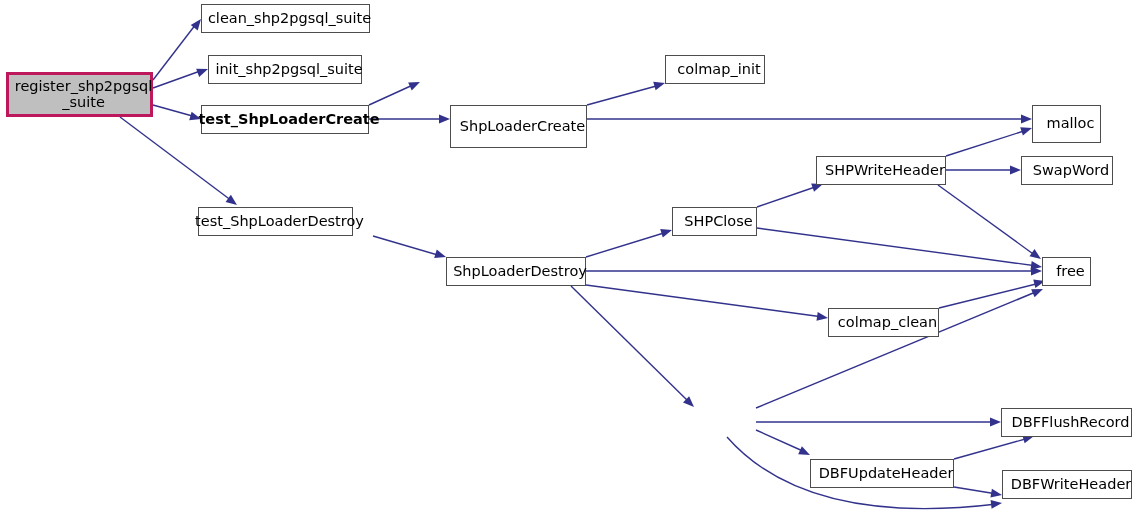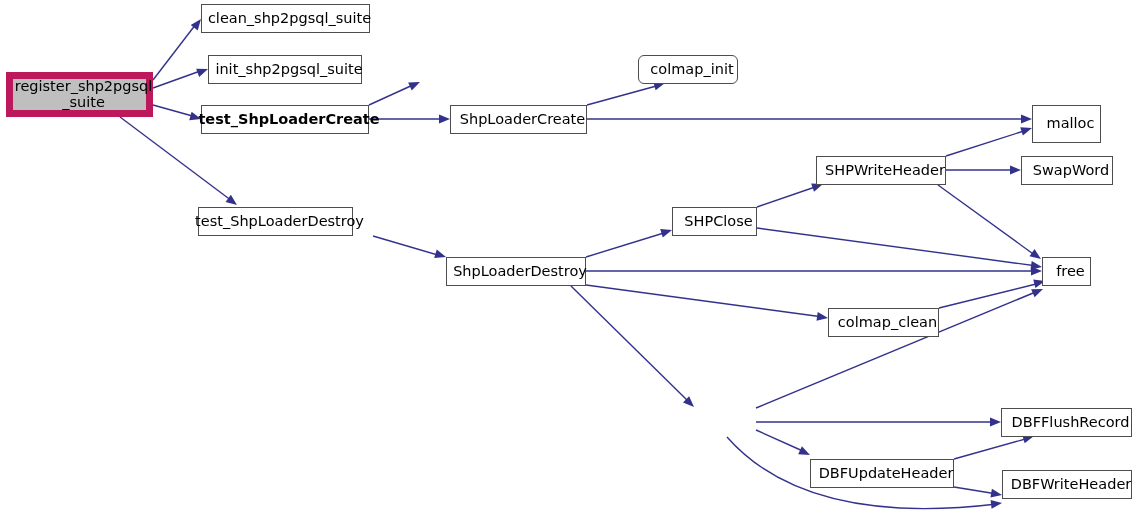--- a/index.html
+++ b/index.html
@@ -3,21 +3,21 @@
 <meta charset="utf-8">
 <title>Call graph</title>
 <style>
   html,body{margin:0;padding:0;background:#ffffff;}
   body{font-family:"DejaVu Sans","Liberation Sans",sans-serif;}
   #graph{position:relative;width:1137px;height:523px;background:#ffffff;overflow:hidden;}
   #edges{position:absolute;left:0;top:0;width:1137px;height:523px;}
   .node{position:absolute;box-sizing:border-box;border:1px solid #4d4d4d;background:#ffffff;
         display:flex;align-items:center;justify-content:center;text-align:center;
         font-size:14.5px;color:#000000;line-height:1.08;white-space:pre-line;letter-spacing:0px;padding-left:8px;}
-  .node.root{background:#bfbfbf;border:7px solid #be185d;}
+  .node.root{background:#bfbfbf;border:3px solid #be185d;}
 </style>
 </head>
 <body>
 
 <div id="graph">
   <svg id="edges" viewBox="0 0 1137 523" xmlns="http://www.w3.org/2000/svg">
       <path d="M153,80 L196,24" fill="none" stroke="#32328c" stroke-width="1.4"></path>
       <polygon points="0,-4.4 11,0 0,4.4" transform="translate(201,19) rotate(-52) translate(-11,0)" fill="#32328c"></polygon>
       <path d="M153,88 L203,70" fill="none" stroke="#32328c" stroke-width="1.4"></path>
       <polygon points="0,-4.4 11,0 0,4.4" transform="translate(208,69) rotate(-20) translate(-11,0)" fill="#32328c"></polygon>
@@ -66,22 +66,22 @@
       <path d="M954,459 L1029,438" fill="none" stroke="#32328c" stroke-width="1.4"></path>
       <polygon points="0,-4.4 11,0 0,4.4" transform="translate(1034,436) rotate(-16) translate(-11,0)" fill="#32328c"></polygon>
       <path d="M954,487 L997,494" fill="none" stroke="#32328c" stroke-width="1.4"></path>
       <polygon points="0,-4.4 11,0 0,4.4" transform="translate(1002,495) rotate(10) translate(-11,0)" fill="#32328c"></polygon>
     </svg>
 <div class="node root" style="left: 6px; top: 72px; width: 147px; height: 45px;">register_shp2pgsql
 _suite</div>
     <div class="node" style="left: 201px; top: 4px; width: 169px; height: 29px;">clean_shp2pgsql_suite</div>
     <div class="node" style="left: 208px; top: 55px; width: 154px; height: 29px;">init_shp2pgsql_suite</div>
     <div class="node" style="left: 201px; top: 105px; width: 168px; height: 29px; font-weight: bold;">test_ShpLoaderCreate</div>
-    <div class="node" style="left: 450px; top: 105px; width: 137px; height: 29px;">ShpLoaderCreate</div>
-    <div class="node" style="left: 638px; top: 55px; width: 100px; height: 29px; border-radius: 6px;">colmap_init</div>
+    <div class="node" style="left: 450px; top: 105px; width: 137px; height: 43px;">ShpLoaderCreate</div>
+    <div class="node" style="left: 665px; top: 55px; width: 100px; height: 29px;">colmap_init</div>
     <div class="node" style="left: 1032px; top: 105px; width: 69px; height: 38px;">malloc</div>
     <div class="node" style="left: 816px; top: 156px; width: 130px; height: 29px;">SHPWriteHeader</div>
     <div class="node" style="left: 1021px; top: 156px; width: 92px; height: 29px;">SwapWord</div>
     <div class="node" style="left: 198px; top: 207px; width: 155px; height: 29px;">test_ShpLoaderDestroy</div>
     <div class="node" style="left: 672px; top: 207px; width: 85px; height: 29px;">SHPClose</div>
     <div class="node" style="left: 446px; top: 257px; width: 140px; height: 29px;">ShpLoaderDestroy</div>
     <div class="node" style="left: 1042px; top: 257px; width: 49px; height: 29px;">free</div>
     <div class="node" style="left: 828px; top: 308px; width: 111px; height: 29px;">colmap_clean</div>
     <div class="node" style="left: 1001px; top: 408px; width: 131px; height: 29px;">DBFFlushRecord</div>
     <div class="node" style="left: 810px; top: 459px; width: 144px; height: 29px;">DBFUpdateHeader</div>

